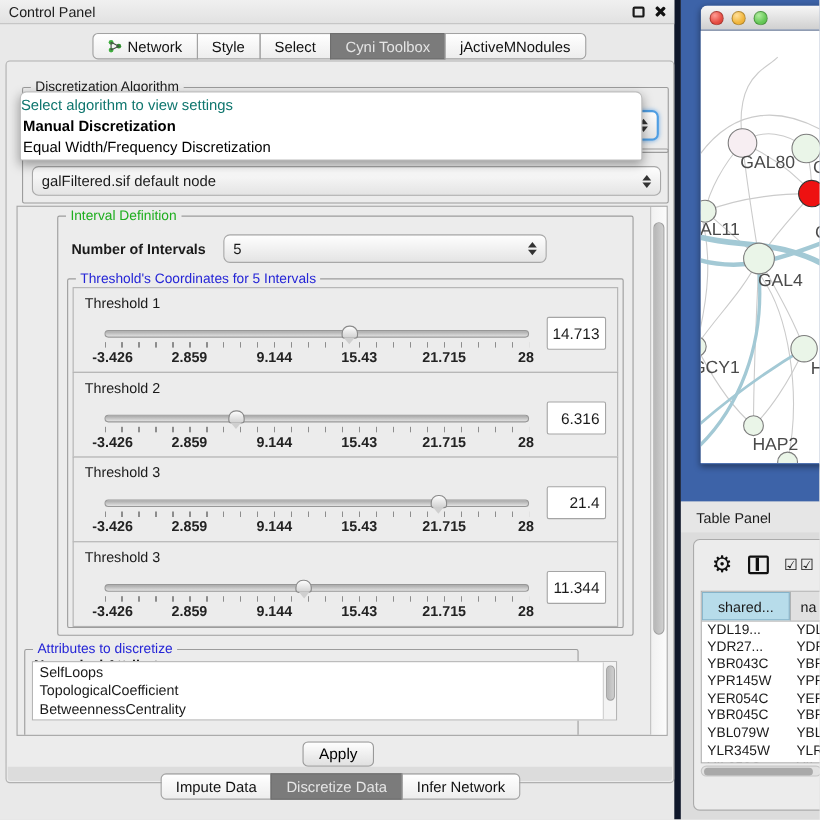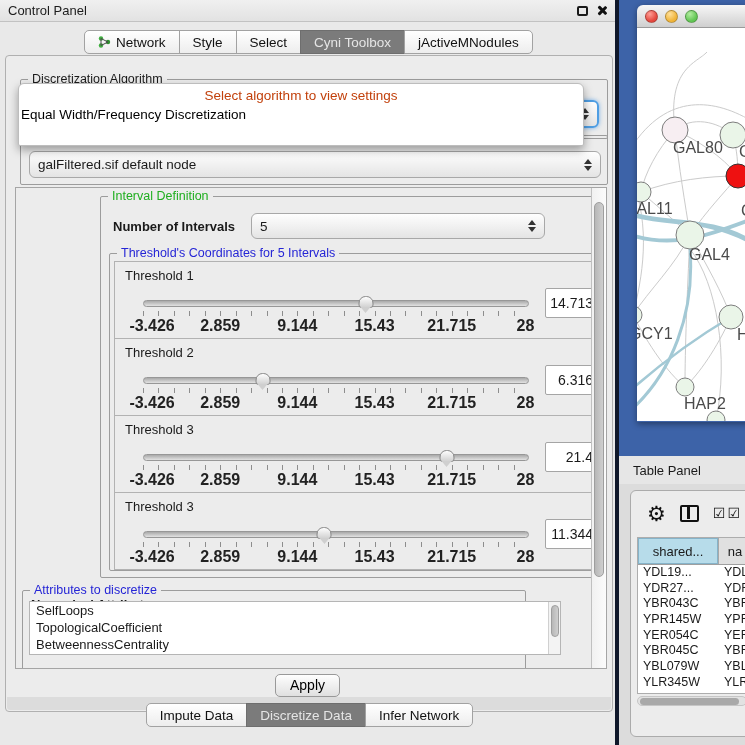--- a/index.html
+++ b/index.html
@@ -2,21 +2,21 @@
 <html><head>
 <meta charset="utf-8">
 <style>
   * { margin:0; padding:0; box-sizing:border-box; }
   html,body { width:745px; height:745px; overflow:hidden; background:#e4e4e4;
     font-family:"Liberation Sans", sans-serif; font-size:13px; color:#1a1a1a; }
   #stage { position:relative; width:745px; height:745px; }
 
   
   #control-window { position:absolute; left:0; top:0; width:619px; height:745px;
-    background:#e9e9e9; border-right:4px solid #0f172a; }
+    background:#e9e9e9; border-right:6px solid #0f172a; }
   #titlebar { position:absolute; left:0; top:0; width:100%; height:22px;
     background:linear-gradient(#f0f0f0,#e2e2e2); border-bottom:1px solid #c2c2c2;
     display:flex; align-items:center; padding:0 8px; }
   #titlebar .title { font-size:13px; color:#1c1c1c; }
   .winbtns { margin-left:auto; display:flex; align-items:center; gap:8px; }
   .float-icon { width:11px; height:10px; border:2px solid #1a1a1a; border-radius:2px; }
   .close-icon { position:relative; width:11px; height:11px; }
   .close-icon:before,.close-icon:after { content:""; position:absolute; left:4.5px; top:0;
     width:2.6px; height:11px; background:#111; border-radius:1px; }
   .close-icon:before { transform:rotate(45deg); } .close-icon:after { transform:rotate(-45deg); }
@@ -49,21 +49,21 @@
   .combo .spin { margin-left:auto; display:flex; flex-direction:column; gap:2px; }
   .combo .spin i { width:0; height:0; border-left:4px solid transparent; border-right:4px solid transparent; }
   .combo .spin i.up { border-bottom:5px solid #333; }
   .combo .spin i.down { border-top:5px solid #333; }
   .combo.focused { border:2px solid #4f9ee3; box-shadow:0 0 4px rgba(90,160,230,.8); }
 
   
   #algorithm-popup { position:absolute; left:12px; top:27px; width:566px; height:63px;
     background:#fff; border:1px solid #bdbdbd; border-radius:6px 6px 2px 2px;
     box-shadow:0 4px 10px rgba(0,0,0,.35); z-index:40; overflow:hidden; }
-  .popup-placeholder { text-align:center; color:#c2410c; font-size:13.5px; padding-top:4px; height:21px; }
+  .popup-placeholder { text-align:left; color:#0f766e; font-size:13.5px; padding-top:4px; height:21px; }
   .popup-item { height:19px; line-height:19px; padding-left:2px; font-size:13.5px; color:#000; }
   .popup-item.bold { font-weight:bold; }
 
   
   #scroll-pane { position:absolute; left:9px; top:131px; width:592px; height:482px;
     border:1px solid #a5a5a5; background:#ececec; overflow:hidden; }
   .vscrollbar { position:absolute; top:0; right:0; width:15px; height:100%;
     background:linear-gradient(90deg,#f1f1f1,#fbfbfb); border-left:1px solid #c0c0c0; }
   .vthumb { position:absolute; left:2px; width:10px; border-radius:5px;
     background:linear-gradient(90deg,#b7b7b7,#cfcfcf); border:1px solid #9e9e9e; }
@@ -74,21 +74,21 @@
   .slider-row { display:flex; margin-top:9px; }
   .slider-col { flex:1; position:relative; margin:0 16px 0 18px; }
   .slider-track { position:relative; height:7px; margin-top:8px; border:1px solid #979797; border-radius:4px;
     background:linear-gradient(#a9a9a9,#e2e2e2); }
   .slider-thumb { position:absolute; top:-5px; width:15px; height:12px; transform:translateX(-50%);
     background:linear-gradient(#fdfdfd,#d2d2d2); border:1px solid #8a8a8a; border-radius:7px 7px 3px 3px; z-index:2; }
   .slider-thumb:after { content:""; position:absolute; left:1.1px; top:10px; width:0; height:0;
     border-left:5.6px solid transparent; border-right:5.6px solid transparent; border-top:6px solid #cfcfcf; }
   .ticks { height:5px; margin-top:4px;
     background-image:repeating-linear-gradient(90deg,#8d8d8d 0 1px,transparent 1px calc(100%/25)); }
-  .tick-labels { position:relative; height:13px; margin-top:1px; font-size:16px; font-weight:bold; color:#222; }
+  .tick-labels { position:relative; height:13px; margin-top:1px; font-size:13px; font-weight:bold; color:#222; }
   .tick-labels span { position:absolute; transform:translateX(-50%); white-space:nowrap; }
   .tick-labels span:first-child { transform:translateX(-30%); }
   .tick-labels span:last-child { transform:translateX(-70%); }
   .value-box { width:54px; height:30px; background:#fff; border:1px solid #a5a5a5; border-radius:2px;
     font-size:14px; text-align:right; padding:6px 5px 0 0; align-self:flex-start; margin-top:-4px; }
 
   
   #numerical-attributes-list { position:absolute; left:6px; top:10px; width:532px; height:54px;
     background:#fff; border:1px solid #b5b5b5; overflow:hidden; font-size:13px; }
   .list-item { height:17px; line-height:17px; padding-left:6px; }
@@ -182,38 +182,39 @@
           <span class="spin">
               <i class="up"></i>
               <i class="down"></i>
             </span>
         </div>
       </div>
 
       <div id="algorithm-popup">
         <div class="popup-placeholder">Select algorithm to view settings</div>
         <div>
+            <div class="popup-item bold">Manual Discretization</div>
             <div class="popup-item">Equal Width/Frequency Discretization</div>
           </div>
       </div>
 
       <div class="groupbox" style="left:14px; top:79px; width:588px; height:50px;">
         <span class="grouptitle">Table Data</span>
         <div class="combo" style="position:absolute; left:8px; top:15px; width:572px; height:27px;">
           <span>galFiltered.sif default node</span>
           <span class="spin">
               <i class="up"></i>
               <i class="down"></i>
             </span>
         </div>
       </div>
 
       <div id="scroll-pane">
 
-        <div class="groupbox" style="left:36px; top:8px; width:524px; height:382px;margin-left:48px;">
+        <div class="groupbox" style="left:36px; top:8px; width:524px; height:382px;">
           <span class="grouptitle green">Interval Definition</span>
 
           <div style="position:absolute; left:12px; top:16px; display:flex; align-items:center;">
             <span style="font-weight:bold;">Number of Intervals</span>
             <div class="combo" style="width:294px; height:26px; margin-left:16px;">
               <span>5</span>
               <span class="spin">
                   <i class="up"></i>
                   <i class="down"></i>
                 </span>

